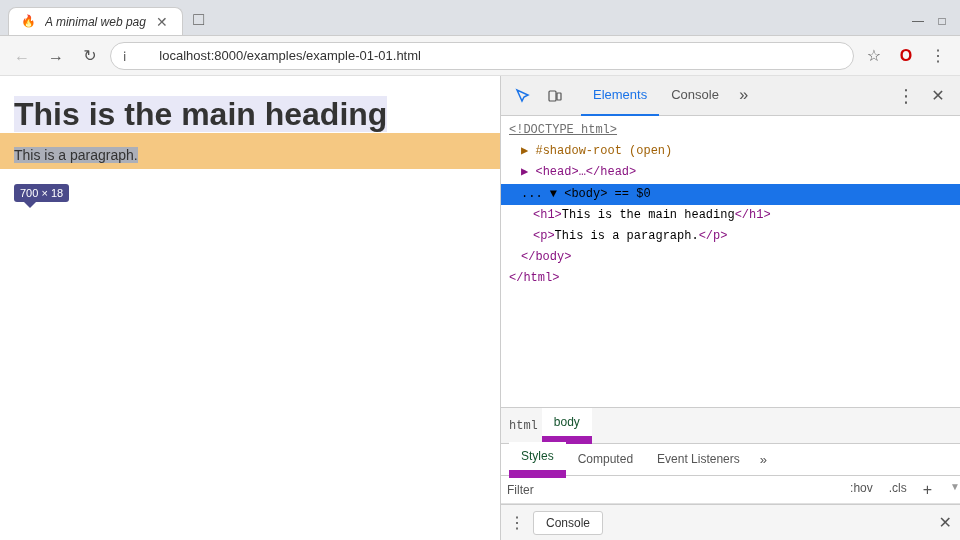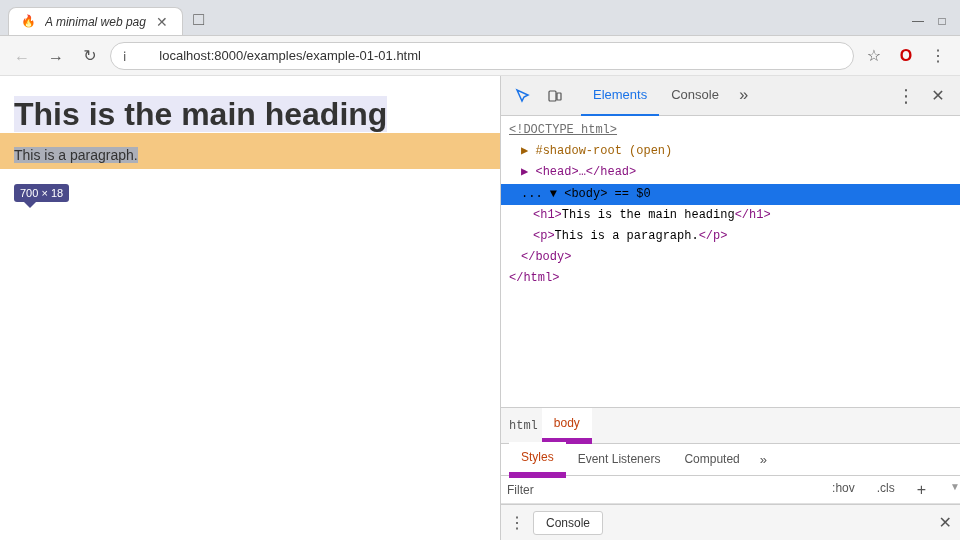--- a/index.html
+++ b/index.html
@@ -323,22 +323,22 @@
       padding: 0 12px;
       height: 36px;
       display: flex;
       align-items: center;
       font-size: 12px;
       color: #555;
       cursor: pointer;
       border-bottom: 2px solid transparent;
     }
     .bottom-tab.active {
-      color: #c2410c;
-      border-bottom: 6px solid #a21caf;
+      color: #14532d;
+      border-bottom: 8px solid #a21caf;
       background: #fff;
     }
     .filter-row {
       display: flex;
       align-items: center;
       gap: 4px;
       height: 28px;
       font-family: Arial, sans-serif;
       font-size: 12px;
       color: #555;
@@ -346,21 +346,21 @@
     }
     .filter-input {
       flex: 1;
       border: none;
       outline: none;
       font-size: 12px;
       background: transparent;
     }
     .filter-actions {
       display: flex;
-      gap: 22px;
+      gap: 16px;
       color: #555;
       font-size: 12px;
       margin-left: 32px;
     }
 
     
     .console-bar {
       height: 36px;
       background: #f5f5f5;
       border-top: 1px solid #ccc;
@@ -514,22 +514,22 @@
       <div class="devtools-bottom">
 
         <div class="bottom-tabs">
           <span style="font-size:12px; color:#555; font-family:'Courier New',monospace;">html</span>
           <span style="font-size:12px; color:#555; font-family:'Courier New',monospace; padding: 0 2px;"> </span>
           <div class="bottom-tab active">body</div>
         </div>
 
         <div class="bottom-tabs" style="background:#fff; height:32px;">
           <div class="bottom-tab active">Styles</div>
+          <div class="bottom-tab">Computed</div>
           <div class="bottom-tab">Event Listeners</div>
-          <div class="bottom-tab">Computed</div>
           <div style="margin-left:4px; font-size:13px; color:#555; cursor:pointer; padding:0 4px; display:flex; align-items:center;">»</div>
         </div>
 
         <div class="filter-row">
           <span style="padding: 0 6px;">Filter</span>
           <div class="filter-input"></div>
           <div class="filter-actions">
             <span>:hov</span>
             <span>.cls</span>
             <span style="font-size:16px;">+</span>

